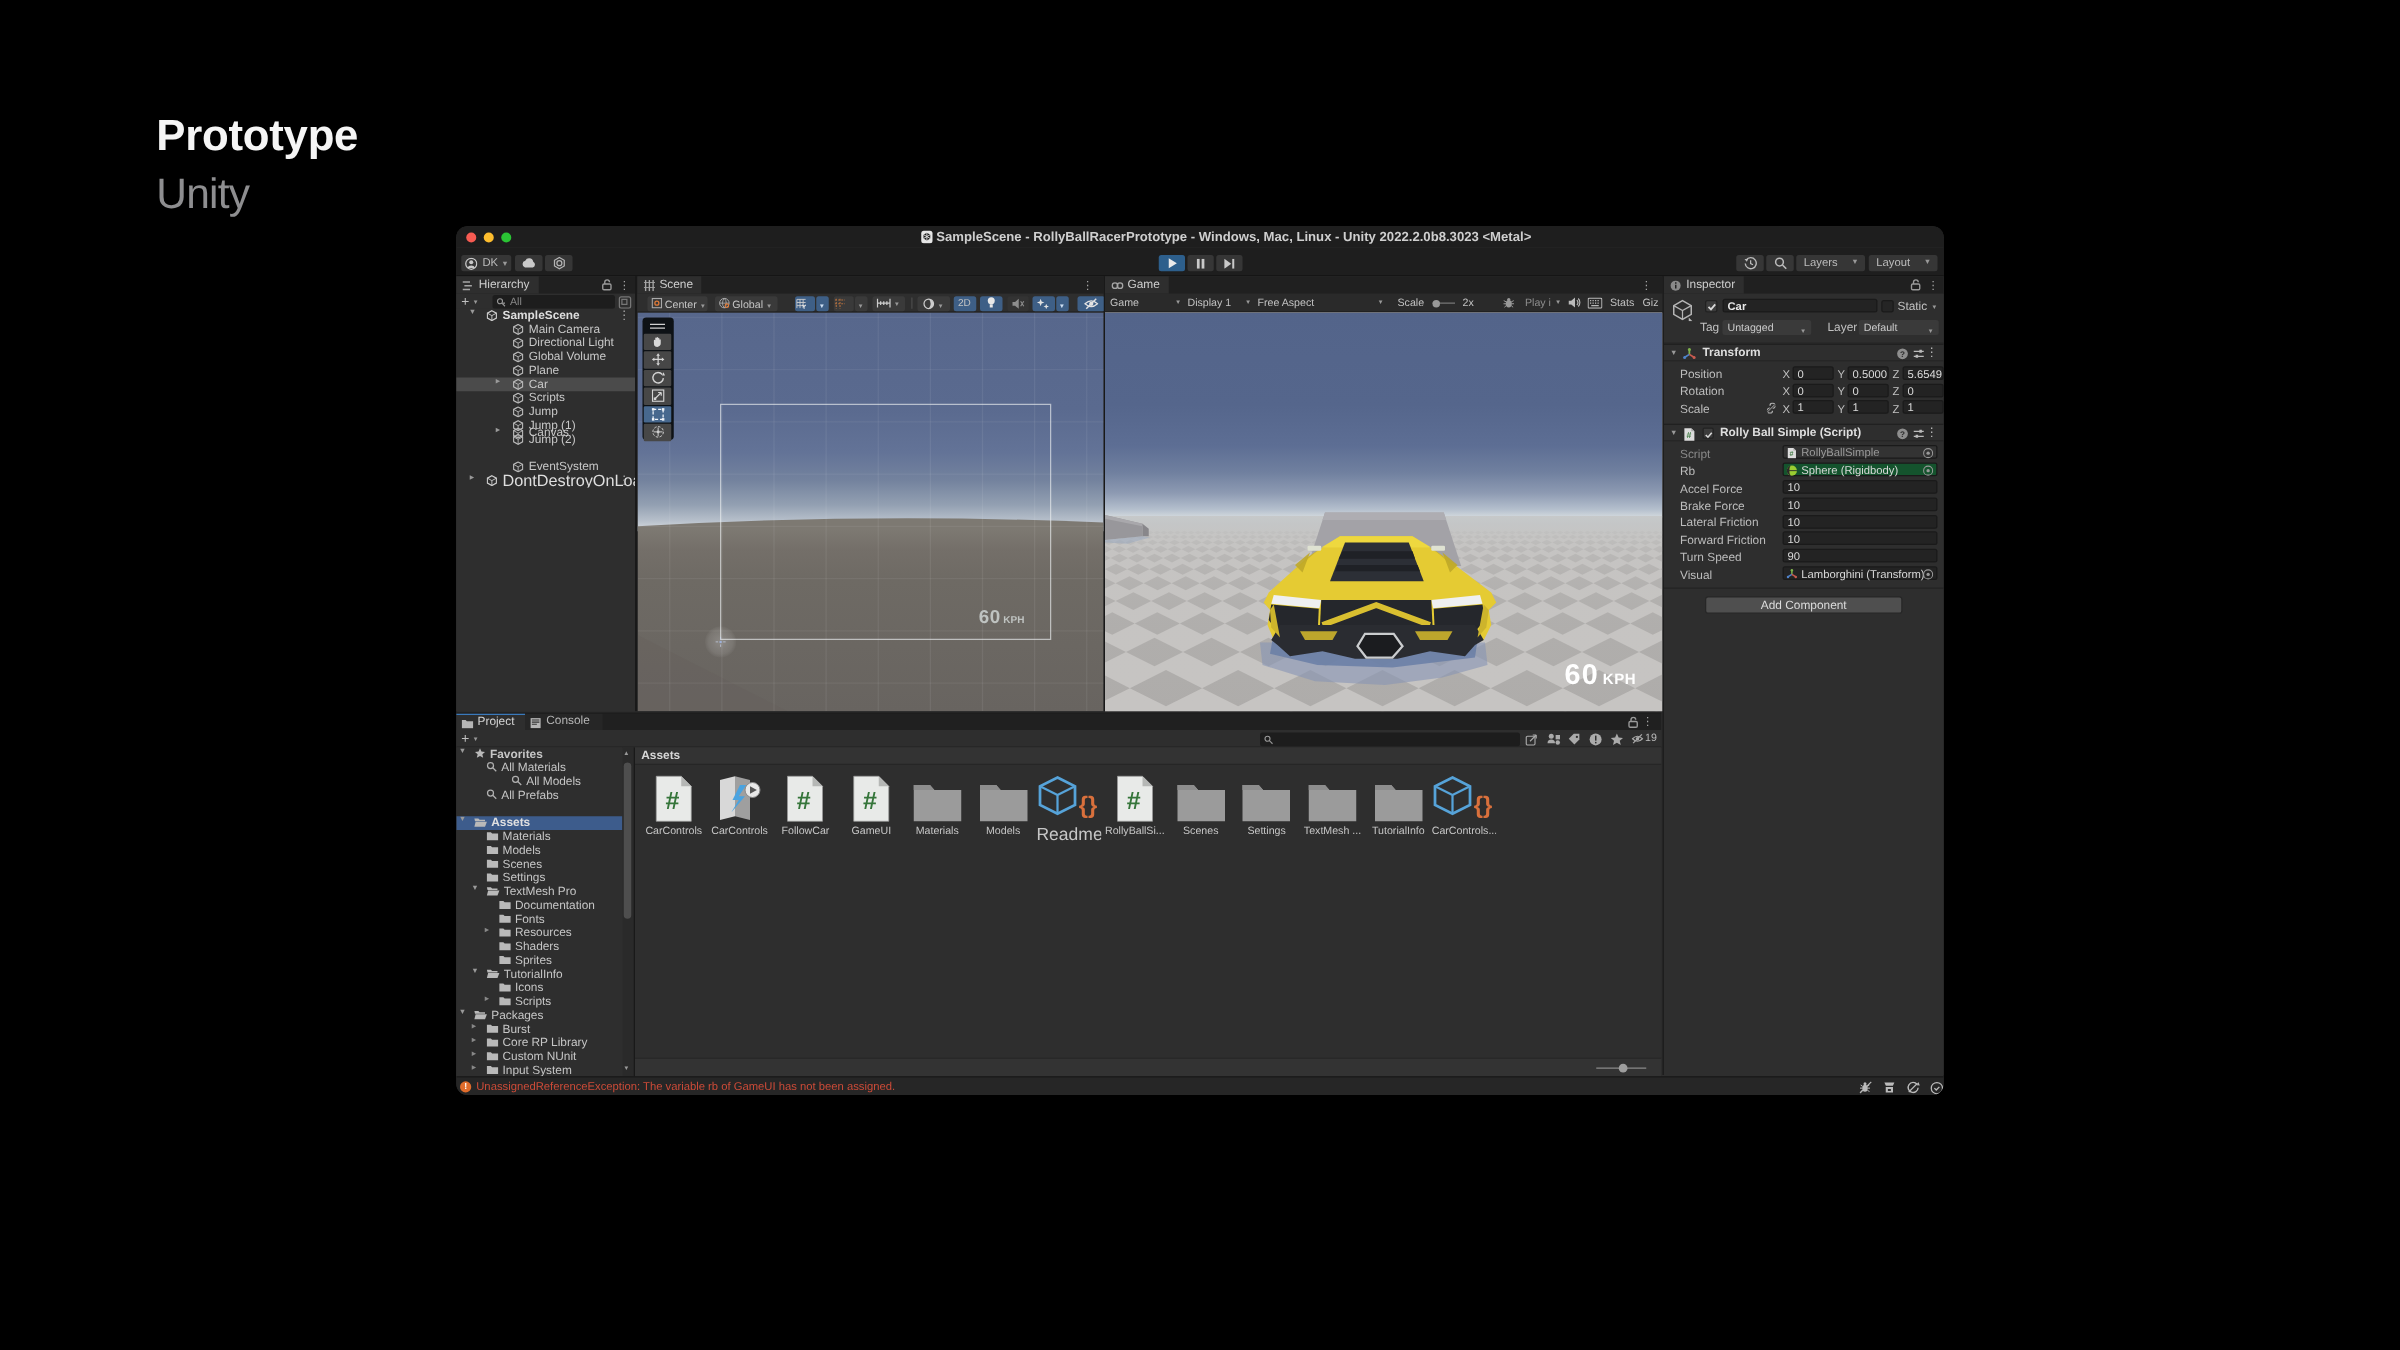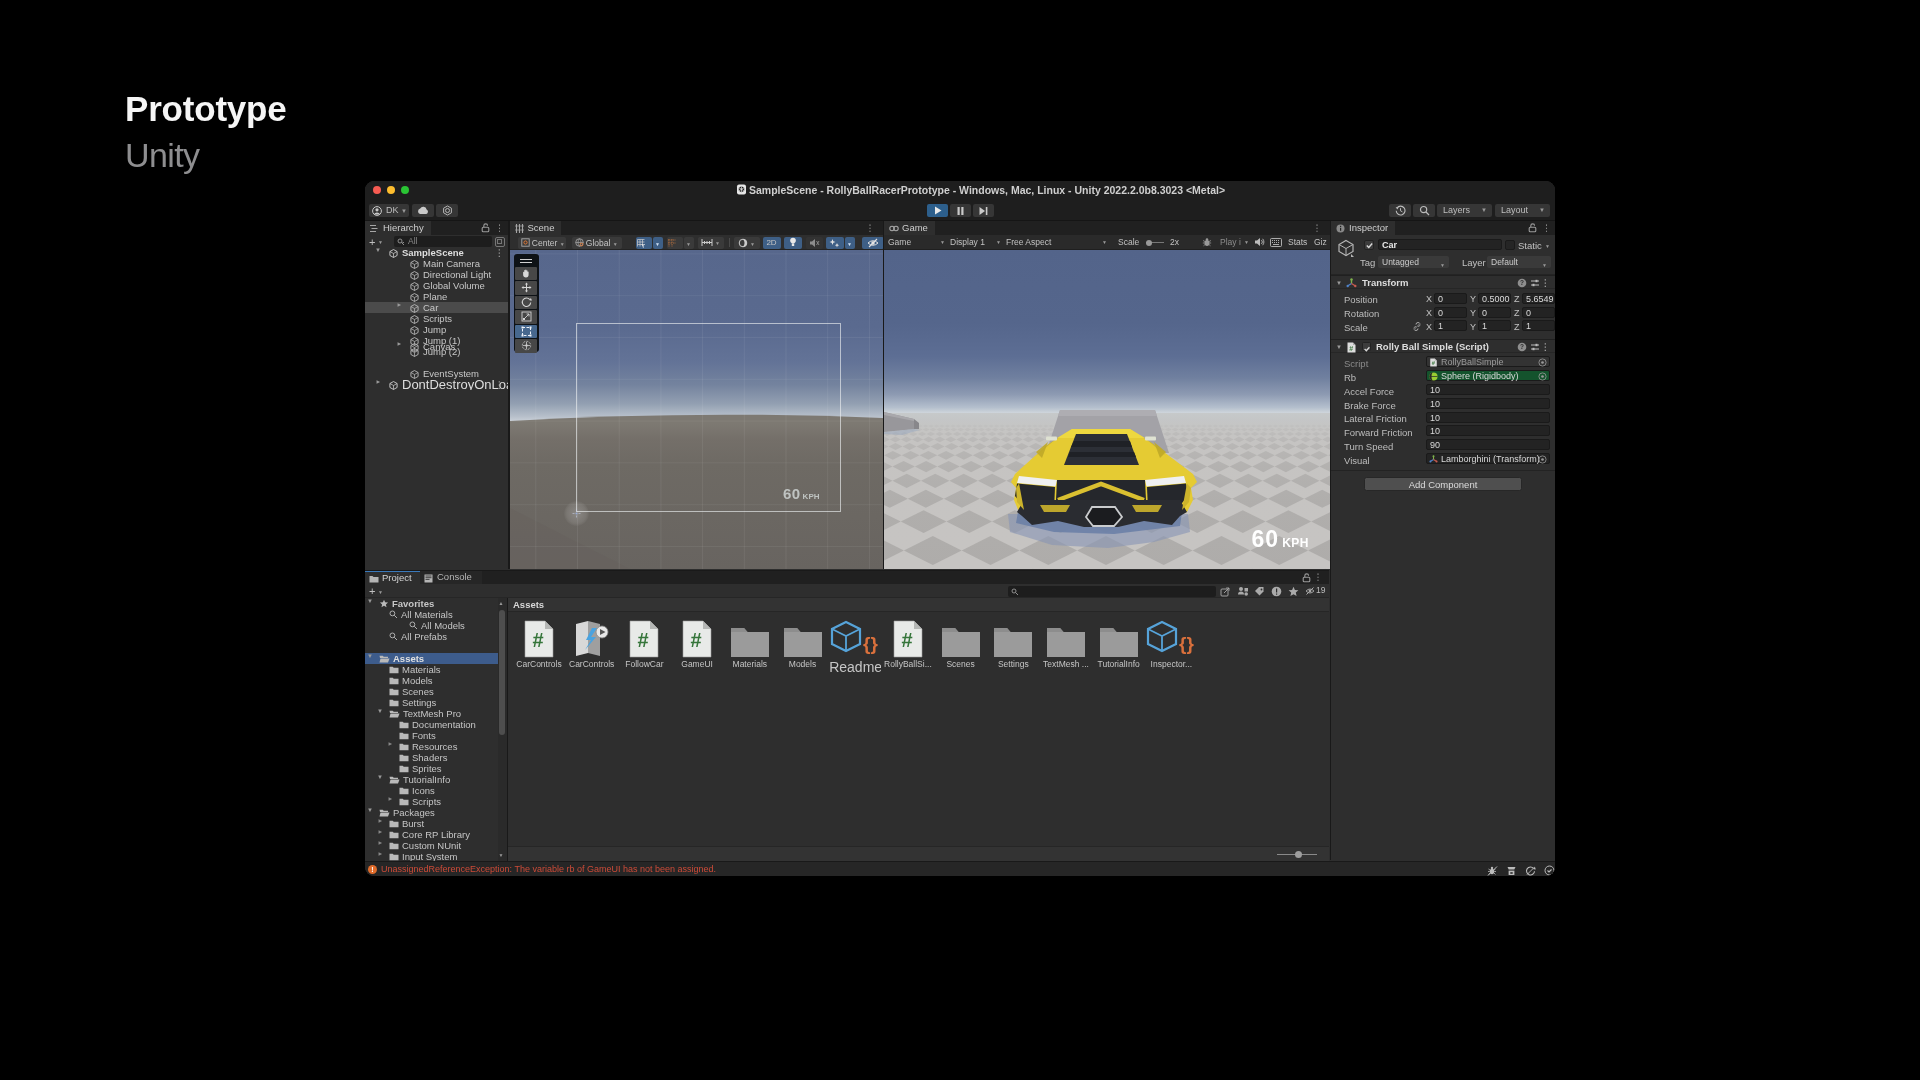--- a/index.html
+++ b/index.html
@@ -1215,21 +1215,21 @@
         <div class="abs" style="left:590.7px;top:28px"><svg width="40" height="32" viewBox="0 0 40 32">
             <path d="M1 2 h13 l3.5 4 H39 v25 h-38 Z" fill="#9b9b9b"></path>
             <path d="M1 2 h13 l3.5 4 H1 Z" fill="#8d8d8d"></path>
           </svg></div>
         <div class="abs" style="left:584.7px;top:61px;width:52px;text-align:center;color:#c6c6c6;font-size:8.5px;white-space:nowrap;overflow:hidden">TutorialInfo</div>
         <div class="abs" style="left:638.4px;top:22px"><svg width="56" height="40" viewBox="0 0 56 40">
             <path d="M16 2 L30 9 L30 24 L16 31 L2 24 L2 9 Z" fill="none" stroke="#56a3d9" stroke-width="2.2"></path>
             <path d="M2 9 L16 16 L30 9 M16 16 L16 31" stroke="#56a3d9" stroke-width="1.8" fill="none"></path>
             <text x="33" y="30" font-size="19" fill="#d9703c" font-weight="bold">{}</text>
           </svg></div>
-        <div class="abs" style="left:637.4px;top:61px;width:52px;text-align:center;color:#c6c6c6;font-size:8.5px;white-space:nowrap;overflow:hidden">Inspector...</div>
+        <div class="abs" style="left:637.4px;top:61px;width:52px;text-align:center;color:#c6c6c6;font-size:8.5px;white-space:nowrap;overflow:hidden">CarControls...</div>
         <div class="abs" style="left:0;bottom:0;width:100%;height:16px;background:#333333;border-top:1px solid #262626">
           <div class="abs" style="right:12px;top:7px;width:40px;height:1.2px;background:#8a8a8a"></div>
           <div class="abs" style="right:27px;top:4px;width:7px;height:7px;border-radius:50%;background:#9e9e9e"></div>
         </div>
       </div>
     </div>
     <div class="abs" style="left:0;top:680px;width:100%;height:15px;background:#262626;border-top:1px solid #191919;line-height:15px">
       <div class="abs" style="left:3px;top:3px;width:9px;height:9px;border-radius:50%;background:#e06c2b;text-align:center;line-height:9px;color:#fff;font-size:7px;font-weight:bold">!</div>
       <div class="abs" style="left:16px;top:0;color:#cd4b38;font-size:9px">UnassignedReferenceException: The variable rb of GameUI has not been assigned.</div>
       <div class="abs" style="left:1122px;top:2.5px"><svg width="11" height="10" viewBox="0 0 11 10">

